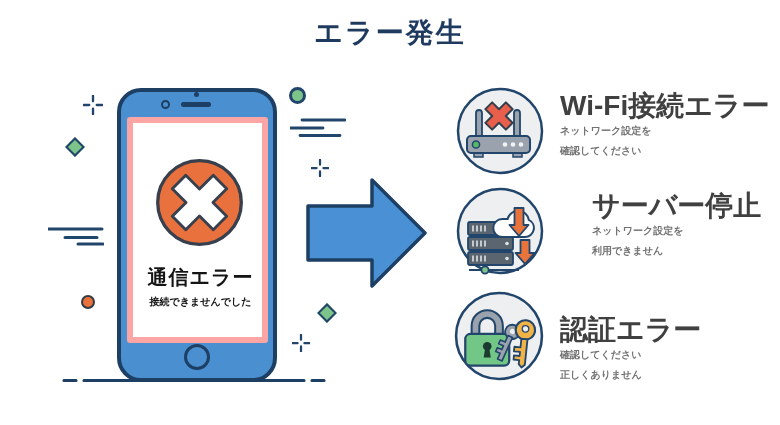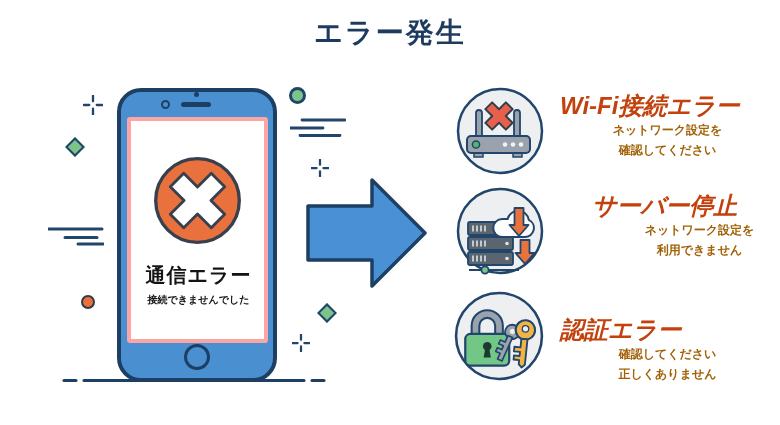--- a/index.html
+++ b/index.html
@@ -18,21 +18,21 @@
   
   .phone{
     position:absolute;left:117px;top:88px;width:160px;height:294px;
     box-sizing:border-box;background:#4a90d0;border:4px solid #1d3f63;border-radius:24px;
   }
   .phone-top-dot{position:absolute;left:194px;top:92px;width:5px;height:5px;background:#1d3f63;border-radius:50%;}
   .phone-camera{position:absolute;left:161px;top:100px;width:9px;height:9px;box-sizing:border-box;border:2.5px solid #1d3f63;border-radius:50%;}
   .phone-speaker{position:absolute;left:181px;top:102px;width:30px;height:5px;background:#1d3f63;border-radius:3px;}
   .screen{
     position:absolute;left:127px;top:117px;width:141px;height:226px;
-    box-sizing:border-box;background:#ffffff;border:4px solid #fca5a5;border-radius:3px;
+    box-sizing:border-box;background:#ffffff;border:6px solid #fca5a5;border-radius:3px;
   }
   .screen-error-icon{position:absolute;left:19px;top:32px;}
   .screen-label{
     position:absolute;left:0;top:141px;width:135px;text-align:center;
     font-size:20px;font-weight:800;color:#141414;letter-spacing:1px;
   }
   .screen-message{
     position:absolute;left:0;top:172px;width:135px;text-align:center;
     font-size:10px;font-weight:700;color:#141414;
   }
@@ -46,22 +46,22 @@
 
   
   .err-item-icon{position:absolute;}
   .err-icon-1{left:455px;top:86px;}
   .err-icon-2{left:455px;top:186px;}
   .err-icon-3{left:453px;top:290px;}
   .err-text{position:absolute;left:560px;width:215px;}
   .err-text-1{top:92px;}
   .err-text-2{top:192px;margin-left:32px;}
   .err-text-3{top:316px;}
-  .err-heading{font-size:24px;line-height:28px;font-weight:800;color:#c2410c;font-style:italic;}
-  .err-desc{font-size:12px;line-height:19.5px;font-weight:600;color:#a16207;margin-top:1px;text-align:center;}
+  .err-heading{font-size:28px;line-height:28px;font-weight:800;color:#404040;}
+  .err-desc{font-size:10px;line-height:19.5px;font-weight:600;color:#737373;margin-top:1px;}
   .err-desc + .err-desc{margin-top:0;}
   .err-desc:first-of-type{margin-top:4px;}
 
   
   .diamond{
     position:absolute;width:14px;height:14px;background:#7cc489;
     border:2.5px solid #22456b;box-sizing:border-box;transform:rotate(45deg);
   }
   .diamond-1{left:68px;top:140px;}
   .diamond-2{left:320px;top:306px;}

